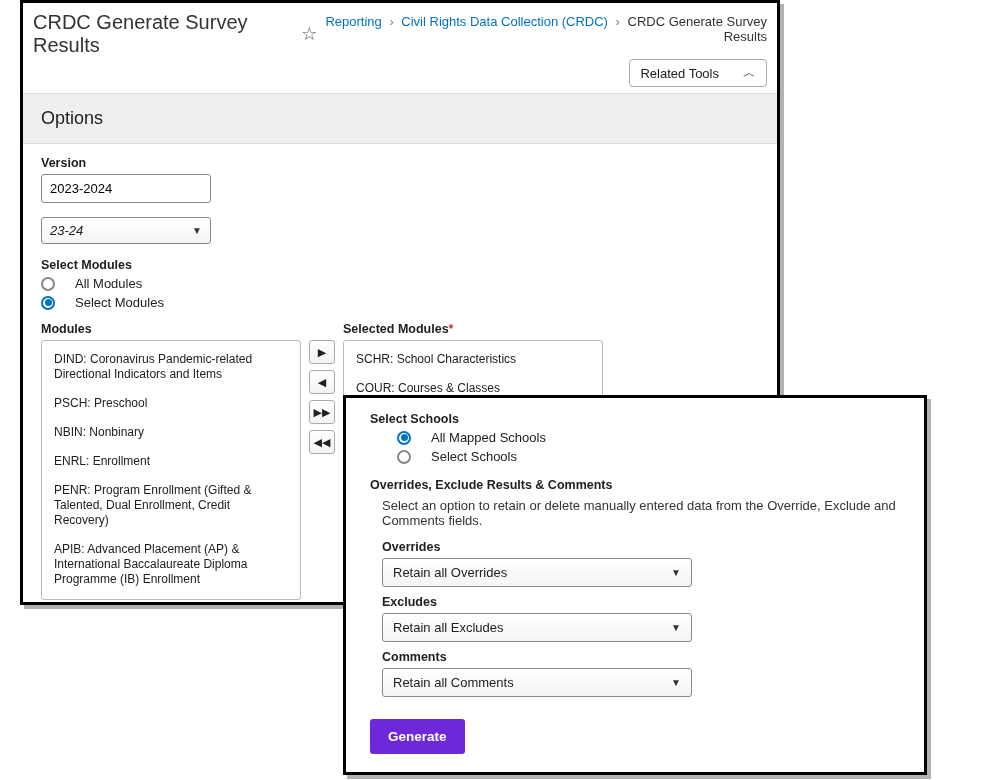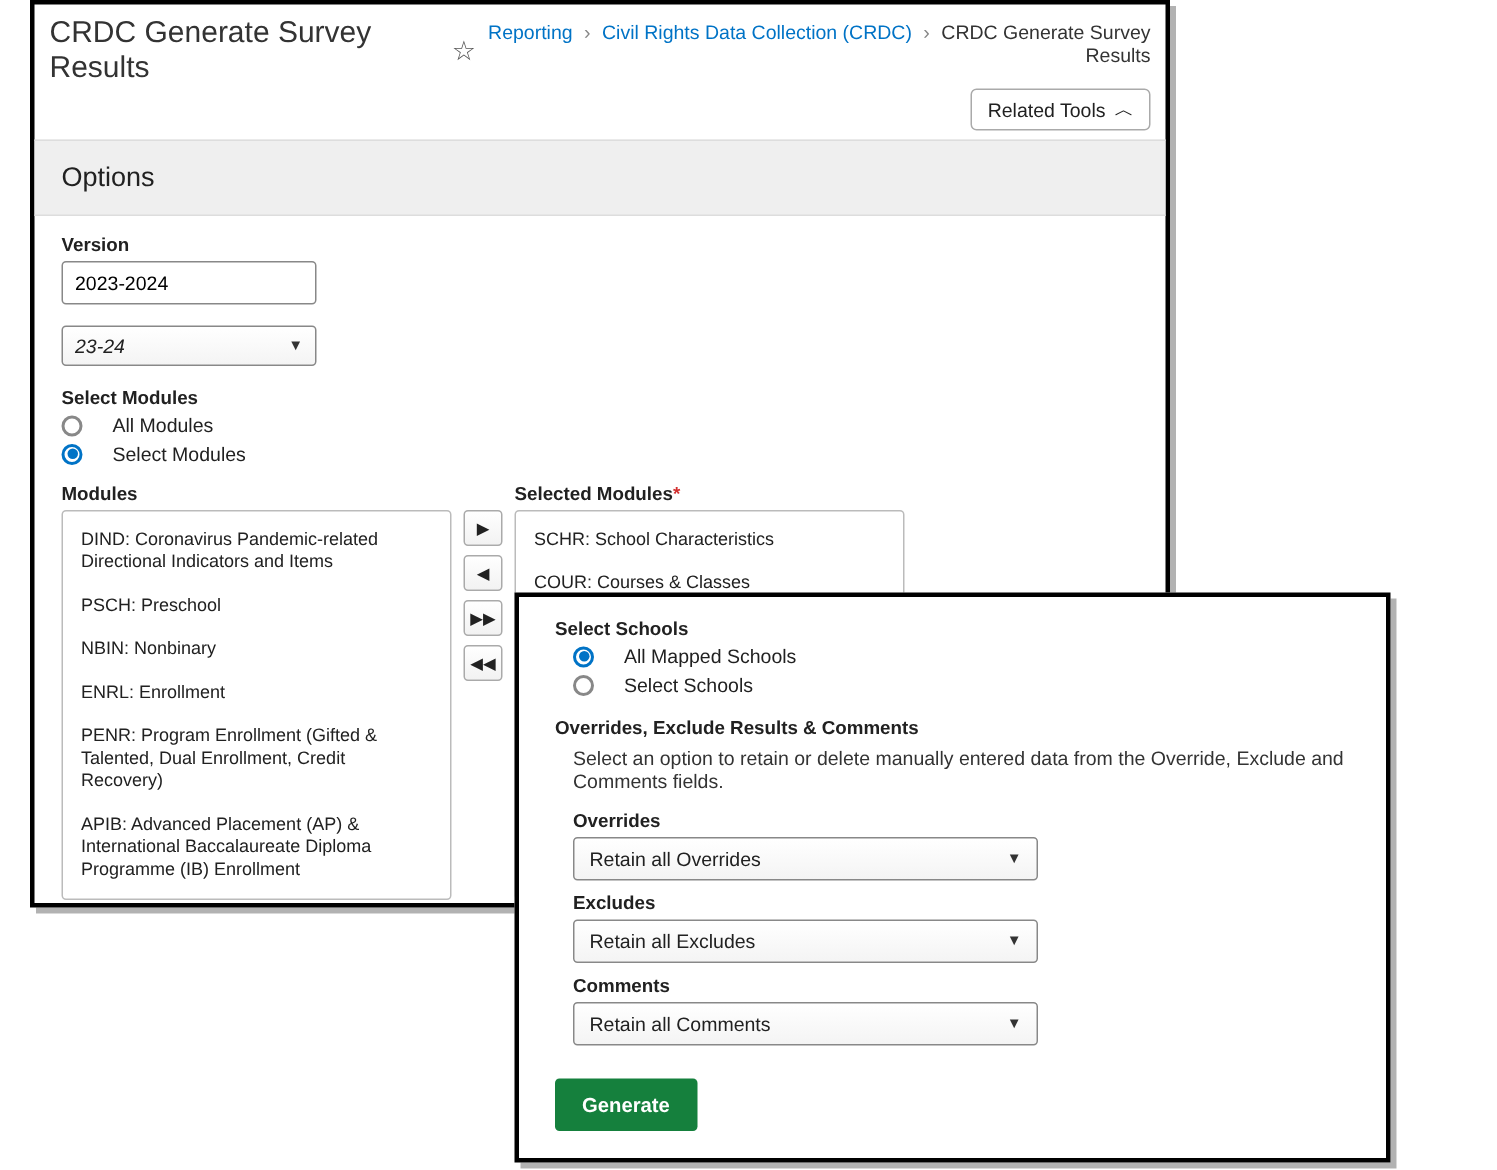--- a/index.html
+++ b/index.html
@@ -67,21 +67,21 @@
       padding: 0 10px 6px 10px;
     }
     .related-tools {
       border: 1px solid #aaa;
       border-radius: 4px;
       padding: 4px 10px;
       font-size: 13px;
       background: #fff;
       display: inline-flex;
       align-items: center;
-      gap: 6px;
+      gap: 24px;
       cursor: pointer;
     }
     .options-bar {
       background: #efefef;
       padding: 14px 18px;
       font-size: 18px;
       font-weight: 400;
       border-top: 1px solid #ddd;
       border-bottom: 1px solid #ddd;
     }
@@ -230,32 +230,32 @@
       padding: 6px 10px;
       width: 310px;
       font-size: 13px;
       margin: 0 0 8px 12px;
       background: linear-gradient(#fff,#f4f4f4);
       display: flex;
       justify-content: space-between;
       align-items: center;
     }
     .generate-btn {
-      background: #15803d;
+      background: #6d28d9;
       color: #fff;
       border: none;
       border-radius: 3px;
       padding: 10px 18px;
       font-size: 13.5px;
       font-weight: 600;
       margin-top: 14px;
       cursor: pointer;
     }
     .panel2 .radio-row {
-      margin-left: 12px;
+      margin-left: 27px;
     }
   </style>
 </head>
 <body>
 
 <div class="panel1">
   <div class="header-row">
     <div class="page-title">
       <span>CRDC Generate Survey Results</span>
       <span class="star-icon">☆</span>

